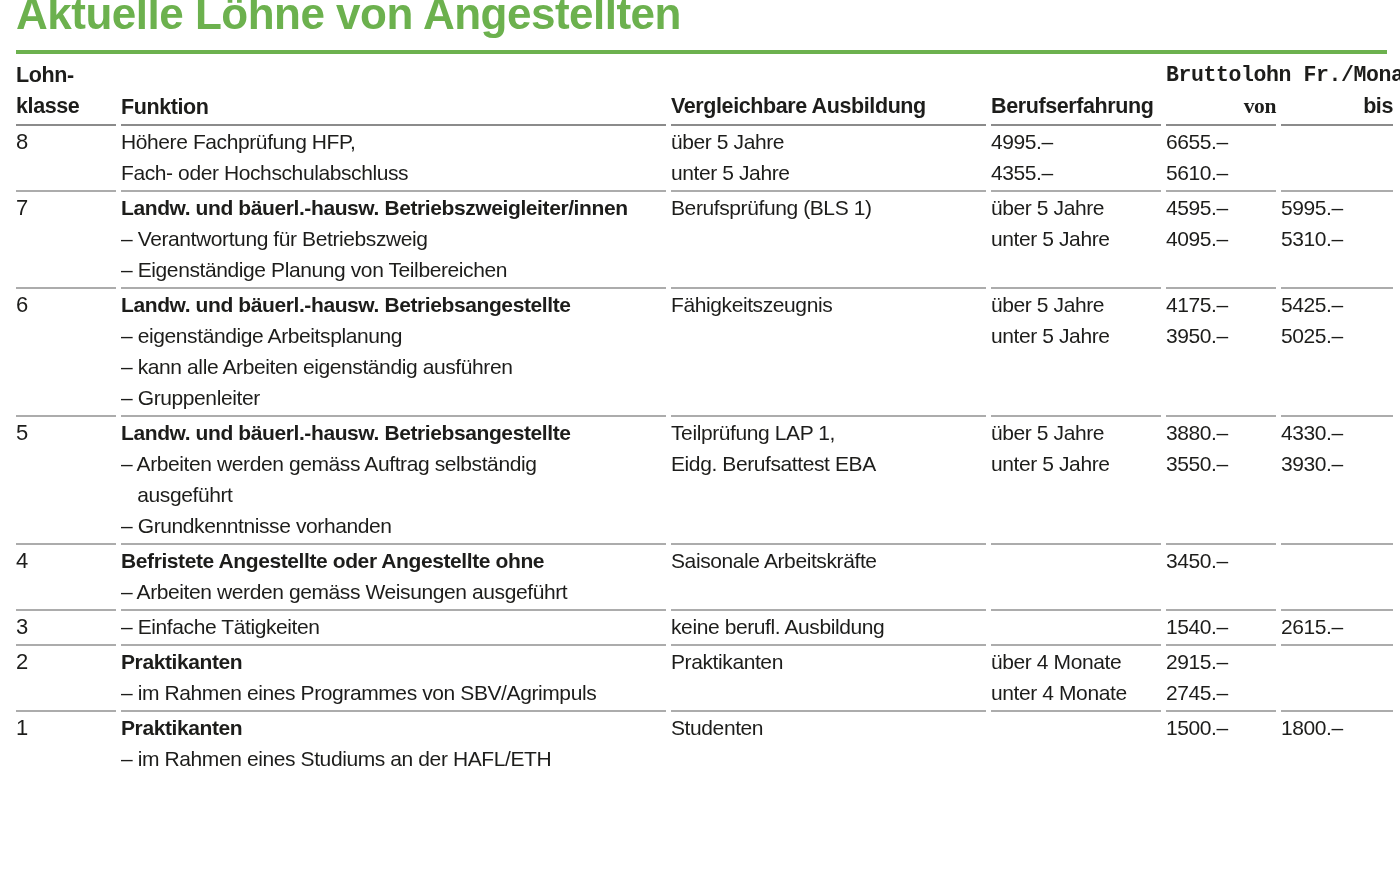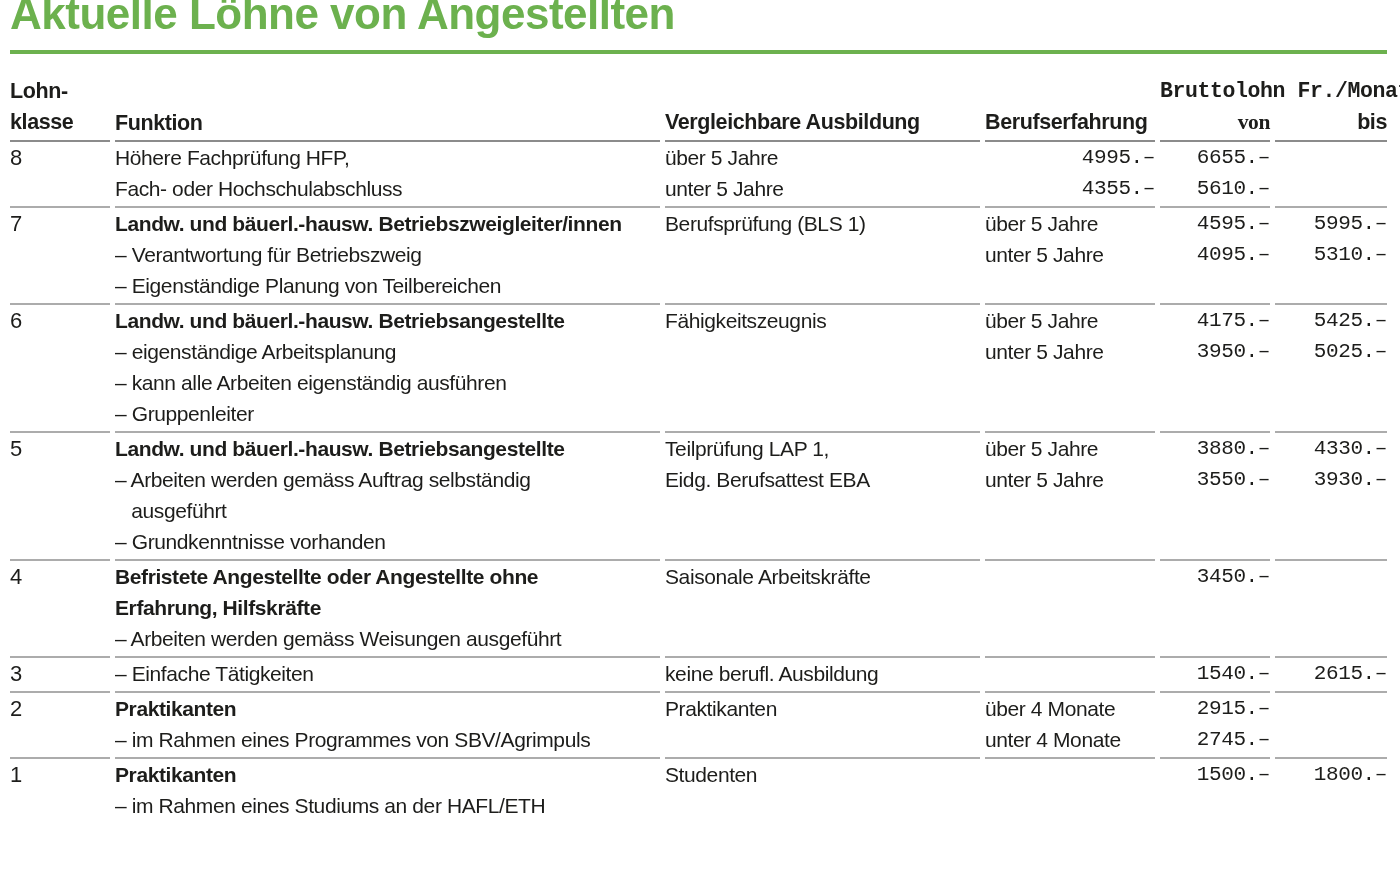--- a/index.html
+++ b/index.html
@@ -1,53 +1,53 @@
 <!DOCTYPE html>
 <html style="--accent: #6cb14e;"><head>
 <meta charset="utf-8">
 <style>
   html,body{margin:0;padding:0;background:#fff;}
   body{
     width:1400px;height:875px;overflow:hidden;
     font-family:"Liberation Sans","DejaVu Sans",sans-serif;
     color:#1d1d1b;
   }
-  .page{position:relative;width:1400px;height:875px;box-sizing:border-box;padding:0 13px 0 10px;overflow:hidden;}
+  .page{position:relative;width:1400px;height:875px;box-sizing:border-box;padding:0 13px 0 16px;overflow:hidden;}
   .title{
     margin:-9px 0 0 0;
     font-size:44px;line-height:46px;font-weight:700;letter-spacing:-0.5px;
     color:var(--accent,#6cb14e);
     white-space:nowrap;
   }
   .rule{height:4px;background:var(--accent,#6cb14e);margin-top:13px;}
   .grid{
     display:grid;
     grid-template-columns:100px 545px 315px 170px 110px 112px;
     column-gap:5px;
   }
   
-  .thead{margin-top:24px;font-weight:700;font-size:21.5px;letter-spacing:-0.4px;
+  .thead{margin-top:8px;font-weight:700;font-size:21.5px;letter-spacing:-0.4px;
          grid-template-rows:31px 33px;}
   .hcell{display:flex;flex-direction:column;justify-content:flex-end;
          border-bottom:2px solid #8b8b8b;padding-bottom:2px;line-height:31px;}
   .h-klasse{grid-column:1;grid-row:1/3;}
   .h-funktion{grid-column:2;grid-row:2;justify-content:center;}
   .h-ausbildung{grid-column:3;grid-row:2;}
   .h-erfahrung{grid-column:4;grid-row:2;}
   .h-brutto{grid-column:5/7;grid-row:1;border-bottom:none;text-align:right;white-space:nowrap;justify-content:flex-end;font-family:Liberation Mono, monospace;}
   .h-von{grid-column:5;grid-row:2;text-align:right;font-family:Liberation Serif, serif;}
   .h-bis{grid-column:6;grid-row:2;text-align:right;}
   
   .tbody{font-size:21px;letter-spacing:-0.4px;}
   .row{}
   .cell{border-top:2px solid #acacac;padding:0 0 2px 0;min-height:31px;}
   .tbody .row:first-child .cell{border-top:none;}
   .line{line-height:31px;white-space:pre;}
   .fn-title{font-weight:700;white-space:nowrap;}
-  .num{text-align:right;font-family:Liberation Mono, monospace;}
+  .num{text-align:left;}
   .klasse-num{font-size:22px;}
 </style>
 </head>
 <body>
 
 <div class="page">
 
   <h1 class="title">Aktuelle Löhne von Angestellten</h1>
   <div class="rule"></div>
 
@@ -175,21 +175,20 @@
           <div class="line">4330.–</div>
           <div class="line">3930.–</div>
         </div>
       </div>
       <div class="grid row">
         <div class="cell c-klasse">
           <div class="line klasse-num">4</div>
         </div>
         <div class="cell c-funktion">
           <div class="line fn-title">Befristete Angestellte oder Angestellte ohne</div>
-          <div class="line fn-title">Erfahrung, Hilfskräfte</div>
           <div class="line fn-item">– Arbeiten werden gemäss Weisungen ausgeführt</div>
         </div>
         <div class="cell c-ausbildung">
           <div class="line">Saisonale Arbeitskräfte</div>
         </div>
         <div class="cell c-erfahrung"></div>
         <div class="cell c-von num">
           <div class="line">3450.–</div>
         </div>
         <div class="cell c-bis num"></div>

